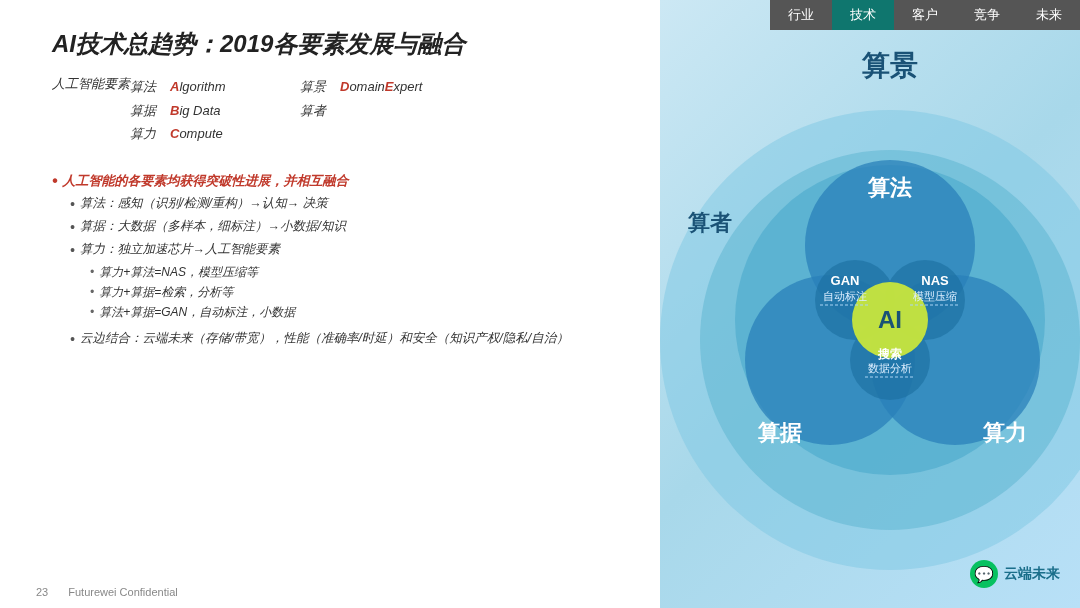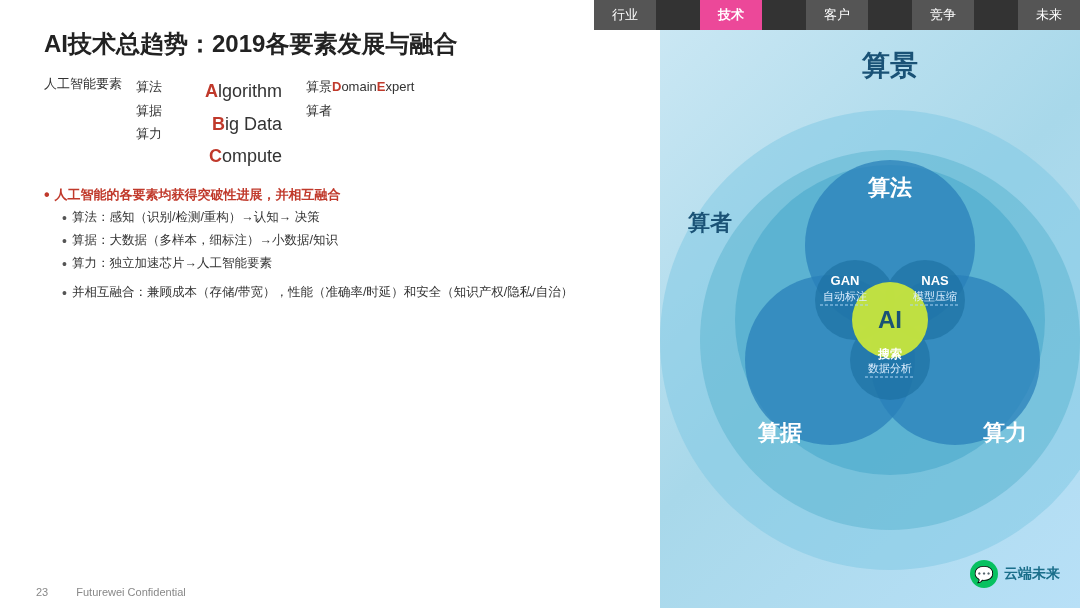--- a/index.html
+++ b/index.html
@@ -13,81 +13,79 @@
     }
 
     
     .top-nav {
       position: absolute;
       top: 0;
       right: 0;
       display: flex;
       background: #333;
       z-index: 10;
-      gap: 44px;
     }
     .top-nav .nav-item {
       padding: 6px 18px;
       color: #fff;
       font-size: 13px;
       cursor: pointer;
       background: #555;
     }
     .top-nav .nav-item.active {
-      background: #ec4899;
+      background: #0f766e;
       color: #fff;
-      font-weight: bold;
     }
 
     
     .main-content {
       position: absolute;
       top: 0;
-      left: 8px;
+      left: 16px;
       width: 680px;
       height: 588px;
       padding: 28px 28px 20px 36px;
+      font-style: italic;
     }
 
     
     .page-title {
       font-size: 24px;
       font-weight: bold;
       color: #222;
       margin-bottom: 16px;
       line-height: 1.3;
     }
 
     
     .elements-row {
       display: flex;
       align-items: flex-start;
-      margin-bottom: 14px;
-      font-size: 13px;
-      text-align: right;
+      margin-bottom: 27px;
+      font-size: 13px;
     }
     .elements-label {
       color: #333;
       min-width: 70px;
       font-size: 13px;
     }
     .elements-cn {
       display: flex;
       flex-direction: column;
       min-width: 40px;
       color: #333;
       line-height: 1.8;
       font-size: 13px;
     }
     .elements-en {
       display: flex;
       flex-direction: column;
       min-width: 120px;
       line-height: 1.8;
-      font-size: 18px;
+      font-size: 13px;
     }
     .elements-en span { color: #333; }
     .elements-en span b { color: #c0392b; }
     .elements-cn2 {
       display: flex;
       flex-direction: column;
       min-width: 40px;
       color: #333;
       line-height: 1.8;
       font-size: 13px;
@@ -159,21 +157,21 @@
     }
 
     
     .footer {
       position: absolute;
       bottom: 10px;
       left: 36px;
       font-size: 11px;
       color: #888;
       display: flex;
-      gap: 28px;
+      gap: 20px;
     }
 
     
     .diagram-area {
       position: absolute;
       top: 0;
       right: 0;
       width: 420px;
       height: 608px;
       background: linear-gradient(135deg, #cce8f4 0%, #a8d8ea 50%, #b8e0f7 100%);
@@ -248,26 +246,31 @@
       <span><b>E</b>xpert</span>
     </div>
   </div>
 
   <div class="bullet-section">
     <div class="bullet-main">人工智能的各要素均获得突破性进展，并相互融合</div>
     <div class="sub-bullets">
       <div class="sub-bullet">算法：感知（识别/检测/重构）→认知→ 决策</div>
       <div class="sub-bullet">算据：大数据（多样本，细标注）→小数据/知识</div>
       <div class="sub-bullet">算力：独立加速芯片→人工智能要素</div>
+      <div class="sub-sub-bullets">
+        <div class="sub-sub-bullet">算力+算法=NAS，模型压缩等</div>
+        <div class="sub-sub-bullet">算力+算据=检索，分析等</div>
+        <div class="sub-sub-bullet">算法+算据=GAN，自动标注，小数据</div>
+      </div>
     </div>
   </div>
 
   <div class="bullet-section">
     <div class="sub-bullets">
-      <div class="sub-bullet">并相互融合：兼顾成本（存储/带宽），性能（准确率/时延）和安全（知识产权/隐私/自治）</div>
+      <div class="sub-bullet">云边结合：云端未来（存储/带宽），性能（准确率/时延）和安全（知识产权/隐私/自治）</div>
     </div>
   </div>
 </div>
 
 <div class="footer">
   <span>23</span>
   <span>Futurewei Confidential</span>
 </div>
 
 <div class="diagram-area">

